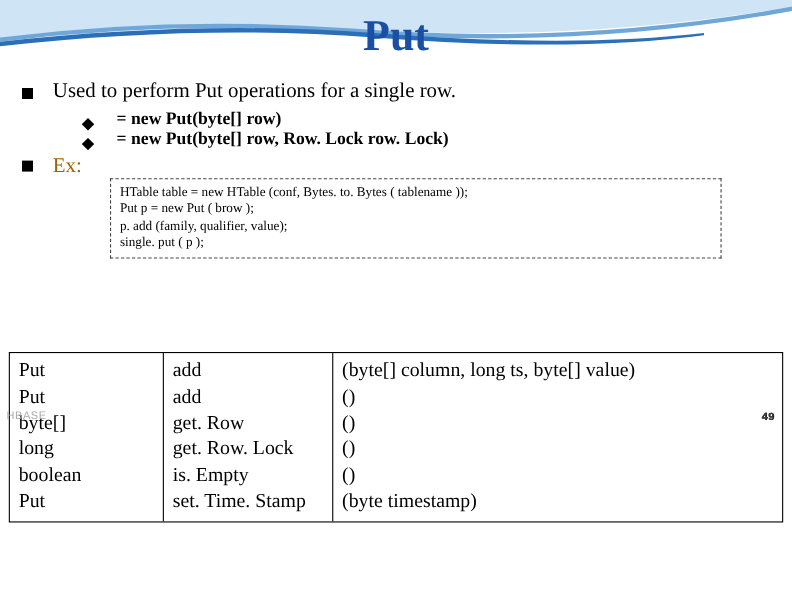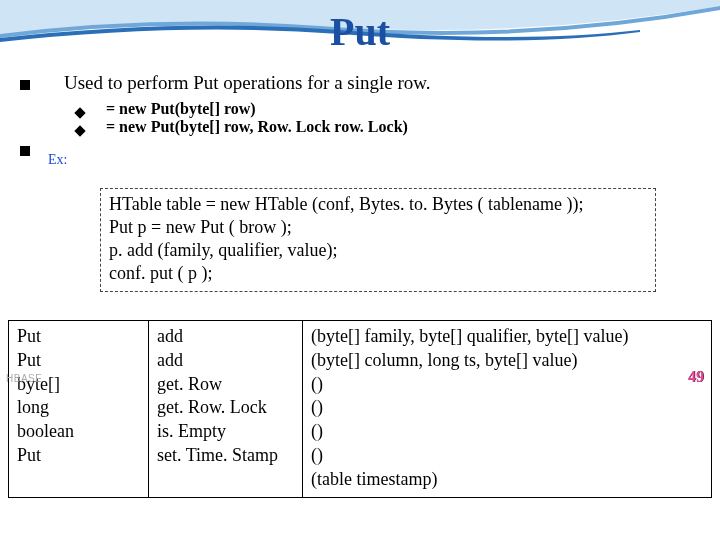--- a/index.html
+++ b/index.html
@@ -1,41 +1,41 @@
 <!DOCTYPE html>
 <html><head>
 <meta charset="utf-8">
 <style>
   * { box-sizing: border-box; margin: 0; padding: 0; }
   html, body { width: 720px; height: 540px; overflow: hidden; font-family: "Times New Roman", serif; background: #fff; }
   .slide { position: relative; width: 720px; height: 390px; }
   .swoosh { position: absolute; top: 0; left: 0; width: 720px; height: 70px; pointer-events: none; }
   .title { position: absolute; top: 8px; left: 0; width: 720px; text-align: center; font-size: 40px; font-weight: bold; color: #1a4fa3; }
   .content { position: absolute; top: 72px; left: 20px; right: 20px; }
-  .b1 { display: flex; align-items: flex-start; margin-bottom: 6px; gap: 16px; }
+  .b1 { display: flex; align-items: flex-start; margin-bottom: 6px; }
   .b1 .dot { width: 10px; height: 10px; background: #000; margin: 8px 18px 0 0; flex: none; }
   .b1 .txt { font-size: 19px; color: #000; }
   .sub { margin-left: 56px; }
   .b2 { display: flex; align-items: center; }
   .b2 .diamond { width: 8px; height: 8px; background: #000; transform: rotate(45deg); margin: 7px 22px 0 0; flex: none; }
   .b2 .txt { font-size: 16px; font-weight: bold; color: #000; }
   .b1b { display: flex; align-items: flex-start; margin-top: 4px; }
   .b1b .dot { width: 10px; height: 10px; background: #000; margin: 6px 18px 0 0; flex: none; }
-  .b1b .txt { font-size: 14px; color: #1d4ed8; margin-top: 12px; }
-  .codebox { margin: 20px 0 0 80px; width: 556px; border: 1px dashed #444; padding: 4px 8px 6px 8px; font-size: 18px; line-height: 1.28; }
+  .b1b .txt { font-size: 19px; color: #a16207; }
+  .codebox { margin: 0 0 0 80px; width: 556px; border: 1px dashed #444; padding: 4px 8px 6px 8px; font-size: 12px; line-height: 1.28; }
   .codebox div { white-space: nowrap; }
   .tablewrap { position: absolute; left: 8px; top: 320px; width: 704px; }
   .tbl { display: flex; border: 1px solid #000; }
   .col { border-right: 1px solid #000; padding: 4px 8px 6px 8px; font-size: 18px; line-height: 1.32; }
   .col:last-child { border-right: none; }
   .col1 { width: 140px; }
   .col2 { width: 154px; }
   .col3 { flex: 1; }
   .col div { white-space: nowrap; }
-  .pagenum { position: absolute; right: 16px; bottom: 4px; font-family: Liberation Serif, serif; font-weight: bold; font-size: 16px; color: #ec4899; text-shadow: 0.5px 0 0 #000; }
+  .pagenum { position: absolute; right: 16px; bottom: 4px; font-family: Liberation Mono, monospace; font-weight: bold; font-size: 10px; color: #404040; text-shadow: 0.5px 0 0 #000; }
   .logo { position: absolute; left: 6px; bottom: 6px; font-size: 10px; color: #aaa; font-family: Arial, sans-serif; letter-spacing: 0.5px; }
 </style>
 </head>
 <body>
 
 <div class="slide">
 
   <svg class="swoosh" viewBox="0 0 720 70">
     <path d="M0,0 L720,0 L720,6 Q520,40 300,26 Q120,16 0,36 Z" fill="#cfe4f5"></path>
     <path d="M0,34 Q160,14 320,26 Q520,42 720,6 L720,10 Q520,46 320,30 Q160,18 0,38 Z" fill="#6fa8d8"></path>
@@ -60,21 +60,21 @@
       </div>
     </div>
     <div class="b1b">
       <div class="dot"></div>
       <div class="txt">Ex:</div>
     </div>
     <div class="codebox">
       <div>HTable table = new HTable (conf, Bytes. to. Bytes ( tablename ));</div>
       <div>Put p = new Put ( brow );</div>
       <div>p. add (family, qualifier, value);</div>
-      <div>conf. put ( p );</div>
+      <div>single. put ( p );</div>
     </div>
   </div>
 
   <div class="tablewrap">
     <div class="tbl">
       <div class="col col1">
         <div>Put</div>
         <div>Put</div>
         <div>byte[]</div>
         <div>long</div>
@@ -83,26 +83,25 @@
       </div>
       <div class="col col2">
         <div>add</div>
         <div>add</div>
         <div>get. Row</div>
         <div>get. Row. Lock</div>
         <div>is. Empty</div>
         <div>set. Time. Stamp</div>
       </div>
       <div class="col col3">
-        <div>(byte[] family, byte[] qualifier,  byte[] value)</div>
         <div>(byte[] column, long ts, byte[] value)</div>
         <div>()</div>
         <div>()</div>
         <div>()</div>
         <div>()</div>
-        <div>(table timestamp)</div>
+        <div>(byte timestamp)</div>
       </div>
     </div>
   </div>
 
   <div class="logo">HBASE</div>
   <div class="pagenum">49</div>
 </div>
 
 </body></html>

